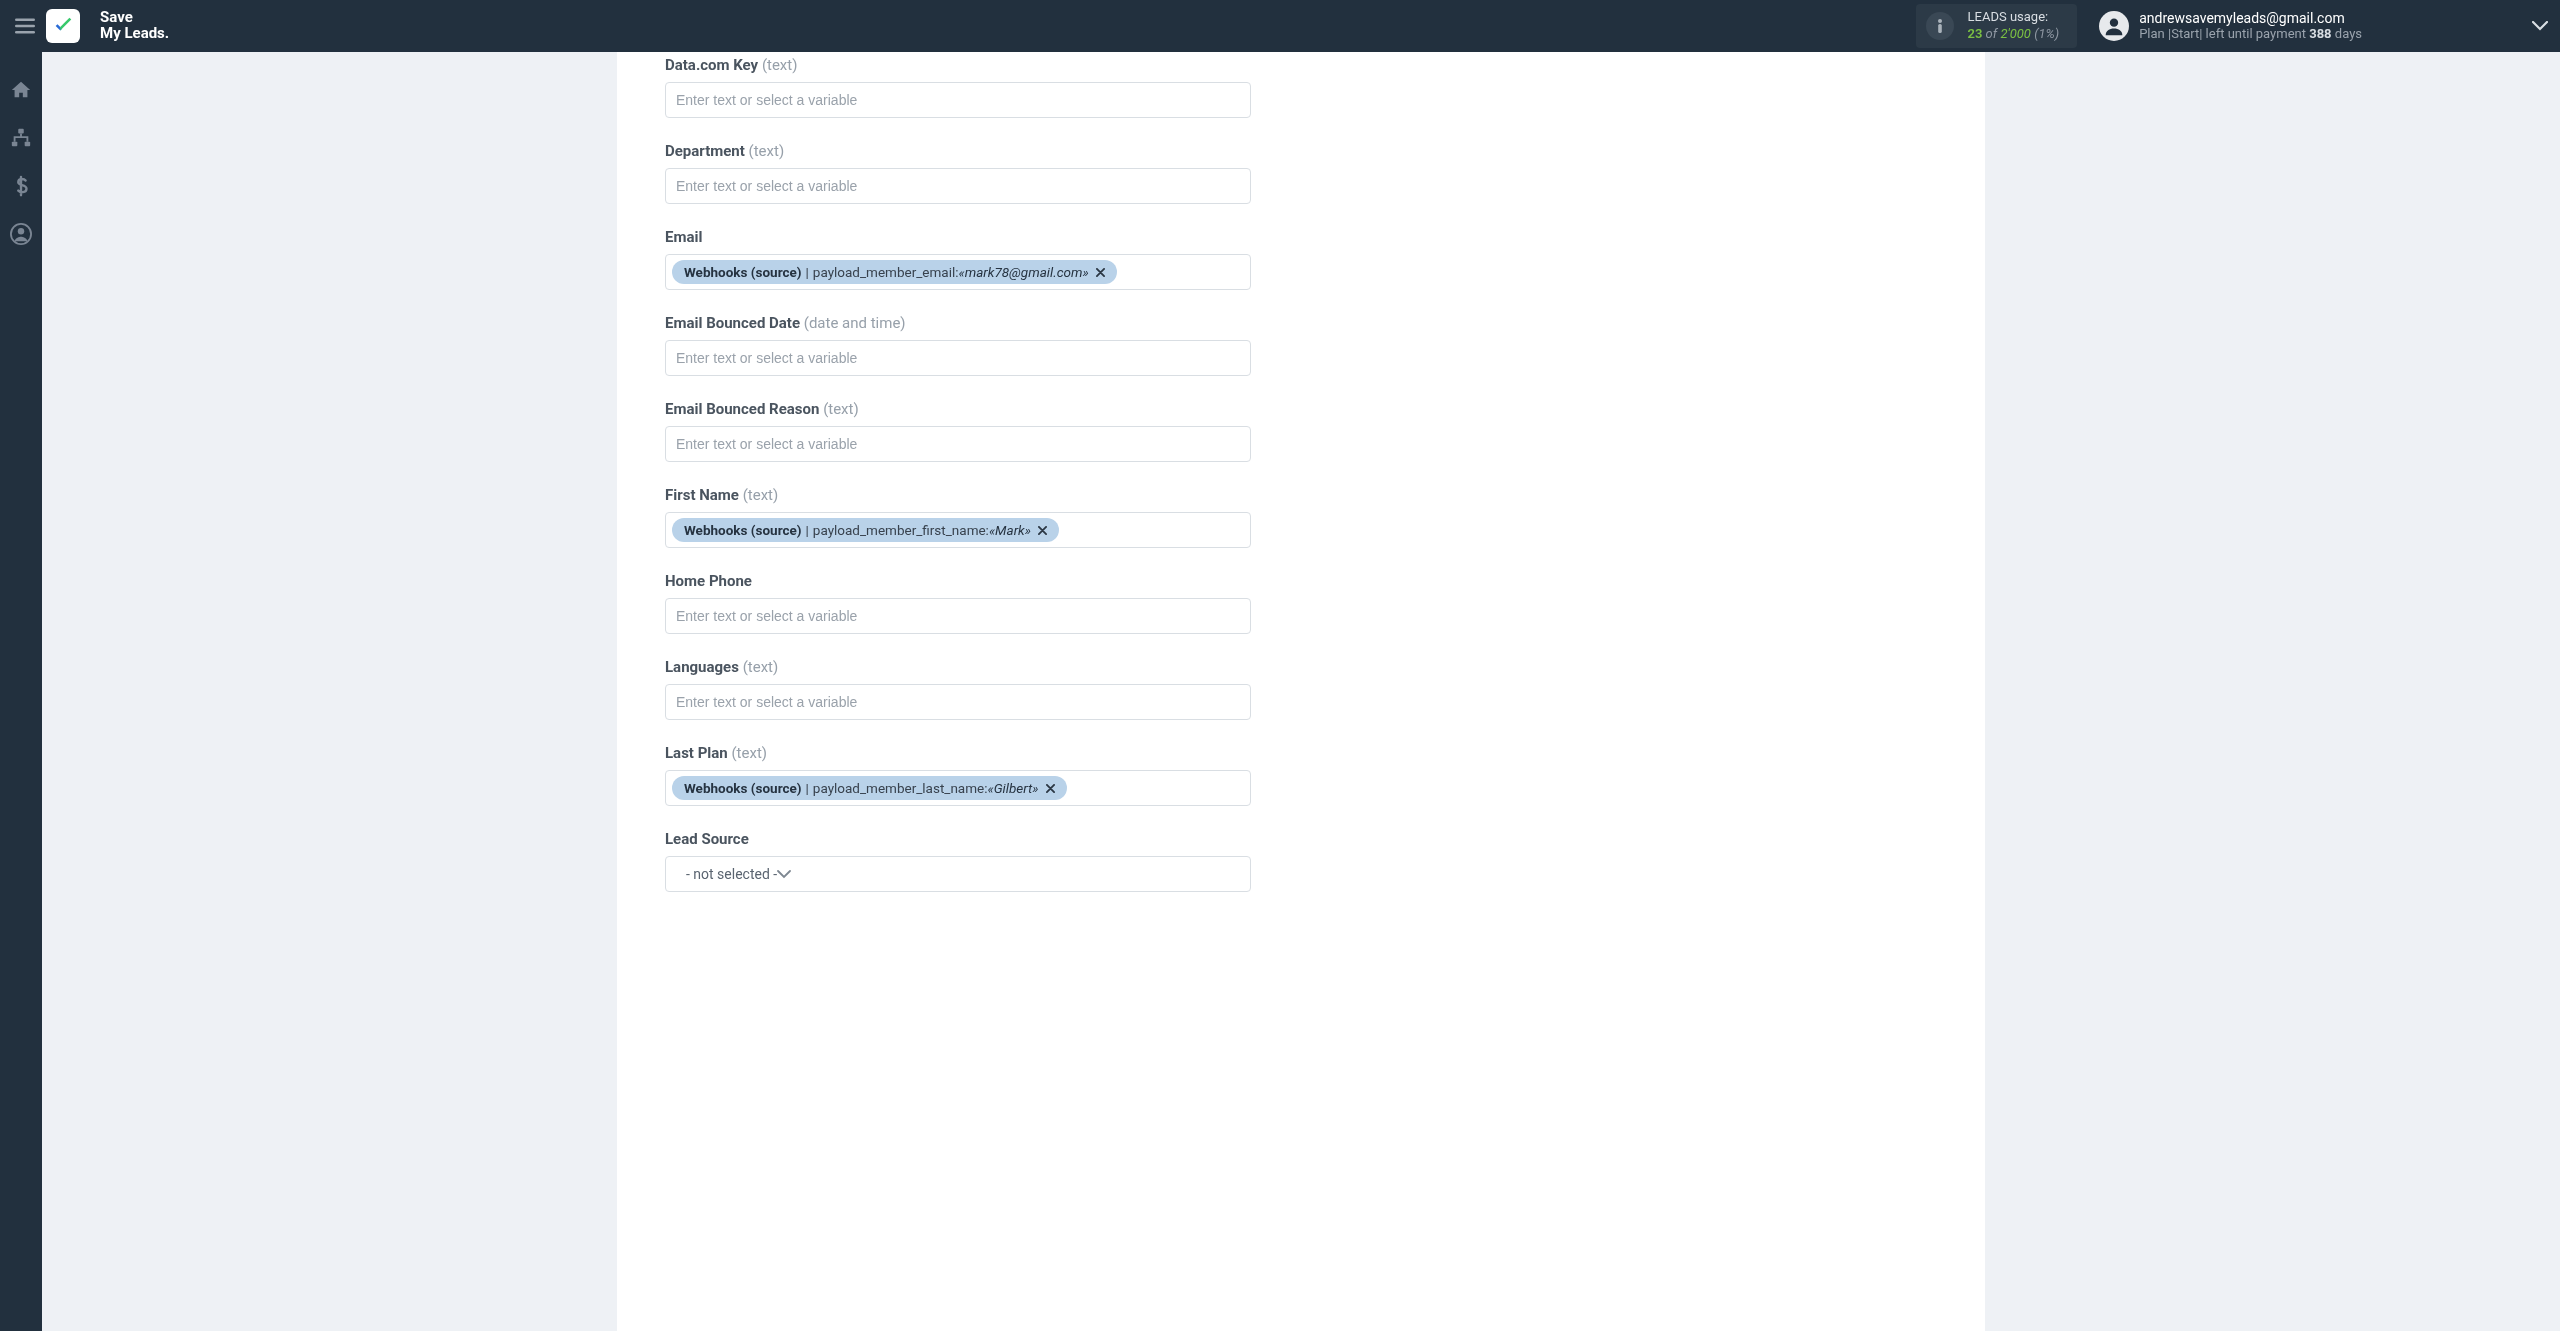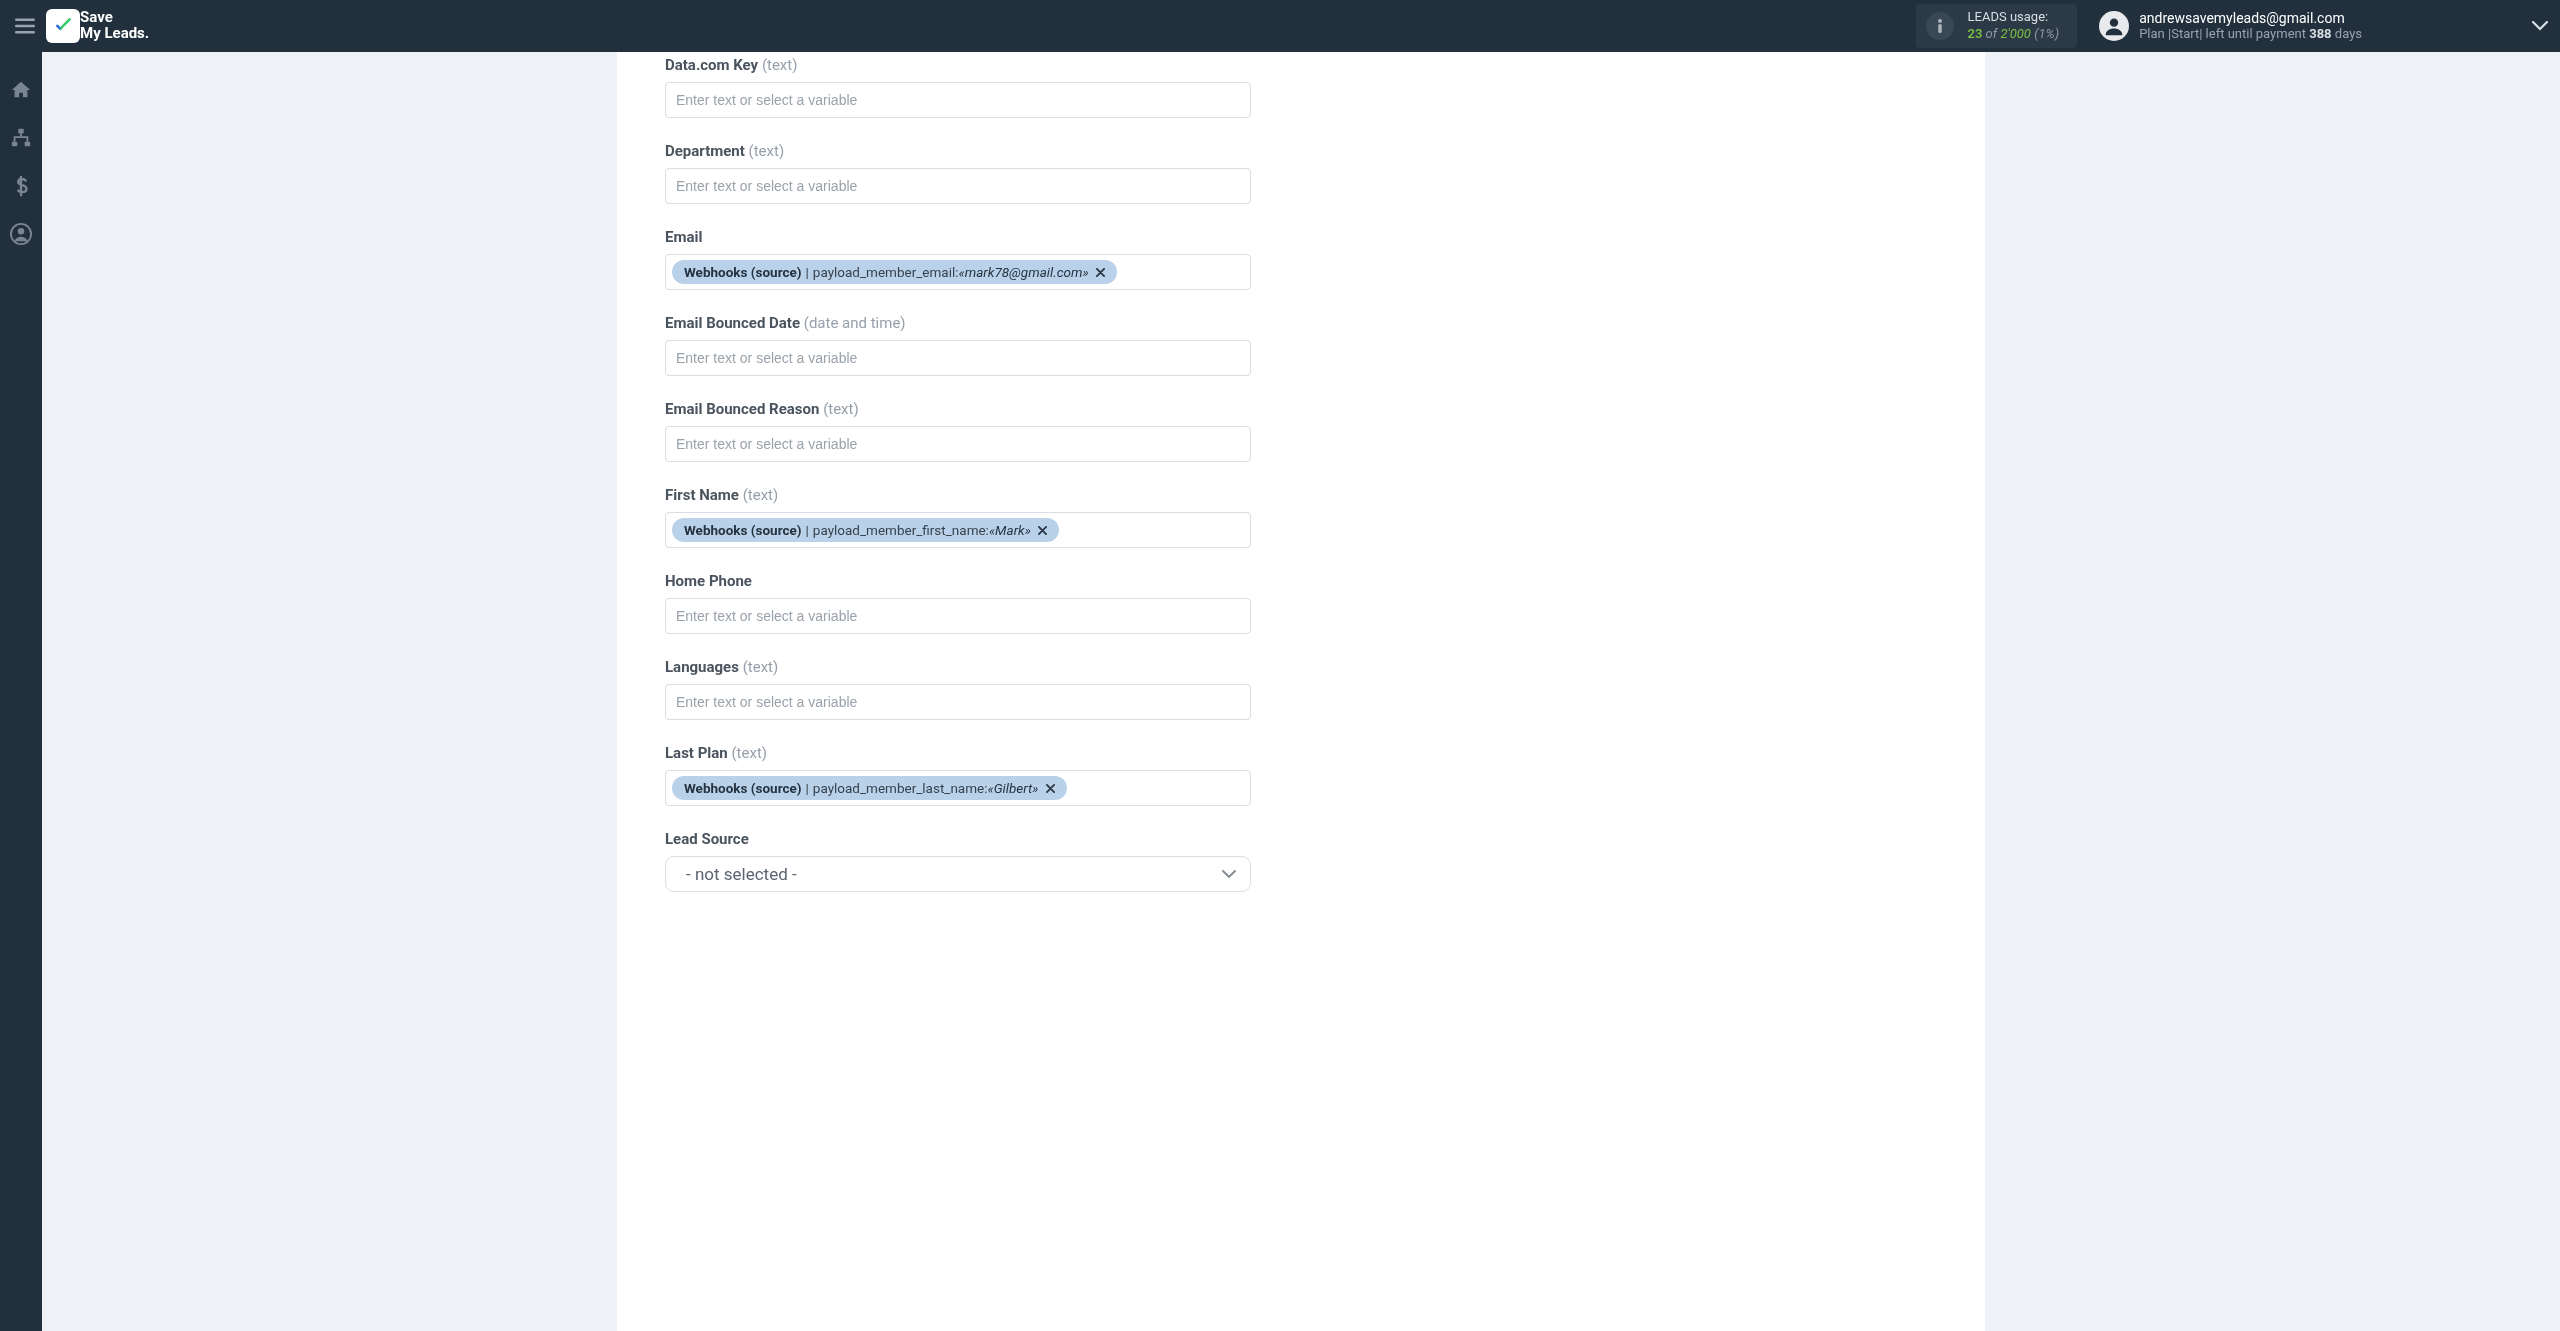--- a/index.html
+++ b/index.html
@@ -29,21 +29,21 @@
     display: flex;
     align-items: center;
     justify-content: center;
     cursor: pointer;
   }
   .hamburger svg { width: 20px; height: 18px; fill: #9aa3ad; }
 
   .logo-wrap {
     display: flex;
     align-items: center;
-    gap: 0;
+    gap: 20px;
     cursor: pointer;
   }
   .logo-mark {
     width: 34px; height: 34px;
     background: #fff;
     border-radius: 6px;
     display: flex; align-items: center; justify-content: center;
   }
   .logo-mark svg { width: 22px; height: 22px; }
   .logo-text { line-height: 1.05; font-weight: 700; font-size: 15px; color: #fff; }
@@ -174,27 +174,26 @@
     width: 12px; height: 12px;
     display: inline-flex; align-items: center; justify-content: center;
   }
   .chip .x svg { width: 9px; height: 9px; fill: #2b3744; }
 
   .select-box {
     margin-top: 8px;
     width: 586px;
     height: 36px;
     border: 1px solid #d9dee3;
-    border-radius: 9px;
+    border-radius: 4px;
     background: #fff;
     display: flex;
     align-items: center;
-    justify-content: space-between;
     padding: 0 14px 0 20px;
-    font-size: 17px;
+    font-size: 14px;
     color: #5a6470;
     cursor: pointer;
   }
   .select-box svg { width: 14px; height: 9px; fill: #7e8791; }
 </style>
 </head>
 <body>
 
 <div class="topbar">
   <div class="hamburger">

